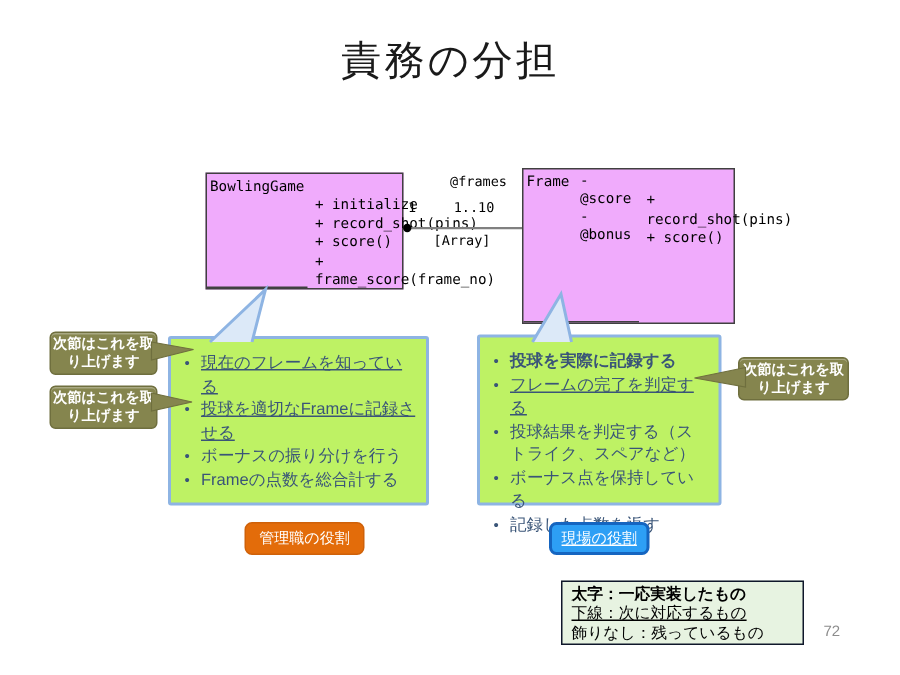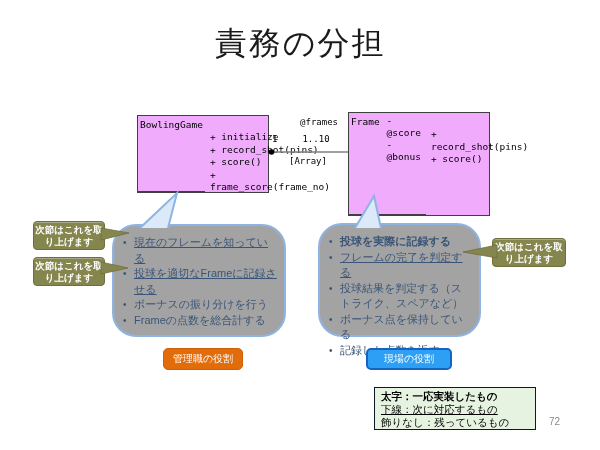--- a/index.html
+++ b/index.html
@@ -6,21 +6,21 @@
   body{
     width:600px;height:450px;position:relative;overflow:hidden;
     background:#ffffff;
     font-family:"Liberation Sans","DejaVu Sans",sans-serif;
   }
   .abs{position:absolute;}
 
   
   #title{
     top:22px;left:0;width:600px;text-align:center;
-    font-size:32px;color:#1a1a1a;letter-spacing:2px;font-weight:400;
+    font-size:27px;color:#1a1a1a;letter-spacing:2px;font-weight:400;
   }
 
   
   .uml-box{
     position:absolute;background:#f0abfc;border:1.5px solid #404040;
     font-family:"DejaVu Sans Mono","Liberation Mono",monospace;
     font-size:9.5px;color:#000;display:flex;flex-direction:row;
     box-sizing:border-box;z-index:2;
   }
   .uml-title{text-align:center;border-bottom:1.5px solid #404040;padding:3px 2px 2px;}
@@ -35,22 +35,22 @@
     position:absolute;font-family:"DejaVu Sans Mono","Liberation Mono",monospace;
     font-size:9px;color:#000;z-index:2;
   }
   #lbl-frames{left:294px;top:117px;width:44px;text-align:right;}
   #lbl-mult-left{left:272px;top:134px;}
   #lbl-mult-right{left:294px;top:134px;width:44px;text-align:center;}
   #lbl-array{left:281px;top:156px;width:54px;text-align:center;}
 
   
   .bubble{
-    position:absolute;background:#a3a3a3;border:2px solid #8eb4e3;
-    border-radius:24px;color:#3a5578;font-size:11px;z-index:2;box-sizing:border-box;
+    position:absolute;background:#bef264;border:2px solid #8eb4e3;
+    border-radius:2px;color:#3a5578;font-size:11px;z-index:2;box-sizing:border-box;
   }
   .bubble ul{margin:0;padding:9px 6px 6px 20px;list-style:none;}
   .bubble li{position:relative;line-height:15.5px;}
   .bubble li::before{content:"•";position:absolute;left:-11px;top:0;font-size:10px;}
   #bubble-left{left:112px;top:224px;width:174px;height:113px;}
   #bubble-right{left:318px;top:223px;width:163px;height:114px;}
   .u{text-decoration:underline;}
   .b{font-weight:bold;}
 
   
@@ -65,21 +65,21 @@
   #note2{left:33px;top:257px;}
   #note3{left:492px;top:238px;width:74px;}
 
   
   .badge{
     position:absolute;height:22px;color:#fff;font-size:10px;
     display:flex;align-items:center;justify-content:center;
     border-radius:5px;z-index:2;box-sizing:border-box;
   }
   #badge-manager{left:163px;top:348px;width:80px;background:#e36c0a;border:1.5px solid #cf6109;}
-  #badge-field{left:366px;top:348px;width:86px;background:#2d9ff5;border:2px solid #1565c0;}
+  #badge-field{left:366px;top:348px;width:67px;background:#2d9ff5;border:2px solid #1565c0;text-decoration:underline;}
 
   
   #legend{
     left:374px;top:387px;width:162px;height:43px;background:#e7f3e1;
     border:1px solid #0f172a;font-size:10.5px;line-height:13px;
     padding:2px 6px;color:#000;box-sizing:border-box;z-index:2;
   }
 
   #pageno{left:549px;top:416px;font-size:10px;color:#8c8c8c;z-index:2;}
 

